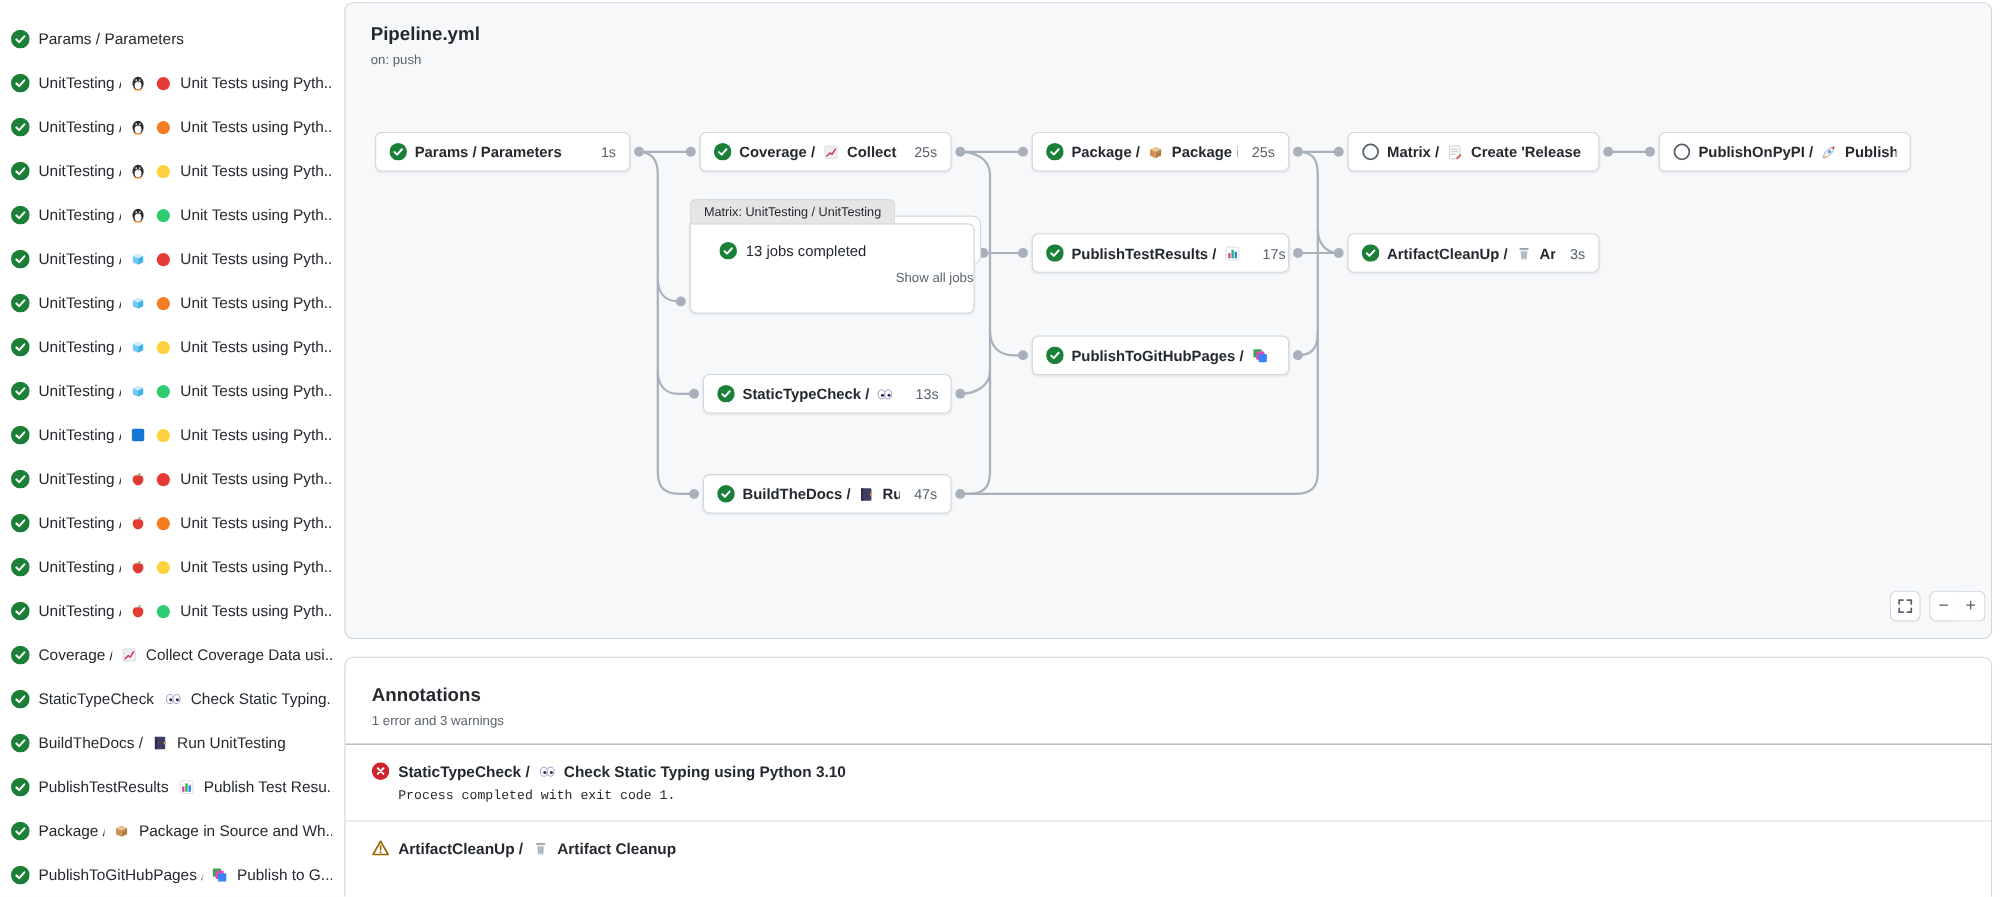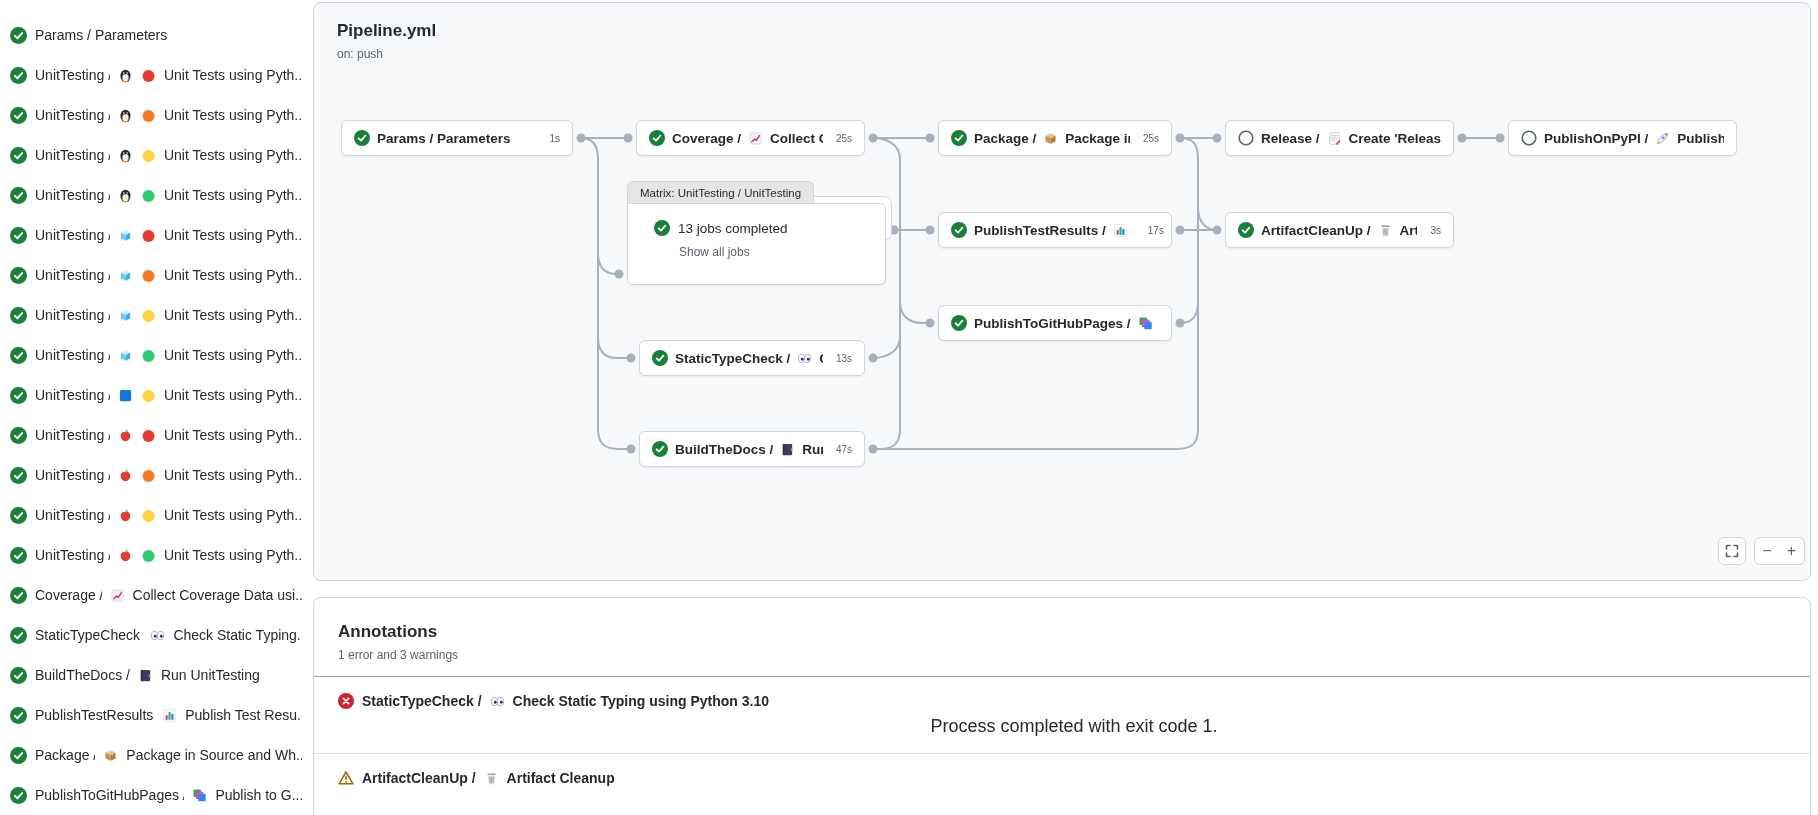--- a/index.html
+++ b/index.html
@@ -22,53 +22,53 @@
   #graph-title { position:absolute; left:23px; top:18px; font-size:17px; font-weight:bold; }
   #graph-trigger { position:absolute; left:23px; top:44px; font-size:12px; color:#59636e; }
   #edges { position:absolute; left:0; top:0; pointer-events:none; }
 
   .node { position:absolute; height:36px; background:#fff; border:1px solid #d0d7de;
     border-radius:6px; box-shadow:0 1px 2px rgba(31,35,40,.07);
     display:flex; align-items:center; gap:7px; padding:0 12px; cursor:pointer;
     white-space:nowrap; overflow:hidden; }
   .node .nm { font-size:13.5px; font-weight:bold; }
   .node .lb { font-size:13.5px; font-weight:bold; overflow:hidden; }
-  .node .dur { margin-left:auto; font-size:10px; color:#59636e; padding-left:6px; }
+  .node .dur { margin-left:auto; font-size:13px; color:#59636e; padding-left:6px; }
 
   
   #matrix { position:absolute; left:313px; top:178px; width:259px; }
   #matrix-back { position:absolute; left:10px; top:15px; width:255px; height:45px;
     background:#fff; border:1px solid #d0d7de; border-radius:8px; }
   #matrix-tab { position:absolute; left:0; top:0; height:23px; padding:0 12px;
     background:#e5e5e5; border:1px solid #d0d7de; border-bottom:none;
     border-radius:6px 6px 0 0; font-size:11.5px; display:flex; align-items:center; }
   #matrix-body { position:absolute; left:0; top:22px; width:259px; height:82px;
     background:#fff; border:1px solid #d0d7de; border-radius:0 6px 6px 6px;
-    box-shadow:0 1px 2px rgba(31,35,40,.07); padding:16px 0 0 26px; }
+    box-shadow:0 1px 2px rgba(31,35,40,.07); padding:16px 0 0 26px;text-align:right; }
   #matrix-summary { display:flex; align-items:center; gap:8px; font-size:13.5px; }
   #matrix-link { margin:9px 0 0 25px; font-size:12px; color:#59636e; cursor:pointer; display:inline-block; }
 
   
   .ctl-btn { position:absolute; background:#fff; border:1px solid #d0d7de;
     display:flex; align-items:center; justify-content:center;
     color:#59636e; cursor:pointer; font-size:16px; }
   #ctl-full { left:1404px; top:534px; width:28px; height:28px; border-radius:6px; }
   #ctl-minus { left:1440px; top:534px; width:26px; height:28px; border-radius:6px 0 0 6px; }
   #ctl-plus  { left:1465px; top:534px; width:26px; height:28px; border-radius:0 6px 6px 0; border-left:none; }
 
   
   #annotations { position:absolute; left:313px; top:597px; width:1498px; height:300px;
     background:#fff; border:1px solid #d0d7de; border-radius:8px; }
   #ann-header { padding:24px 24px 14px 24px; border-bottom:1px solid #a3a3a3; }
   #ann-title { font-size:17px; font-weight:bold; }
   #ann-sub { font-size:12px; color:#59636e; margin-top:6px; }
   .ann-row { padding:16px 24px; border-bottom:1px solid #d8dee4; }
   .ann-row:last-child { border-bottom:none; }
   .ann-head { display:flex; align-items:center; gap:8px; font-size:14px; font-weight:bold; cursor:pointer; }
-  .ann-msg { margin:7px 0 0 24px; font-family:Liberation Sans, sans-serif; font-size:18px; color:#24292f;text-align:center; }
+  .ann-msg { margin:7px 0 0 24px; font-family:Liberation Mono, monospace; font-size:12px; color:#24292f; }
 </style>
 </head>
 <body>
 
 <aside id="sidebar">
     <div class="side-row">
       <span class="icon">
         <svg width="17" height="17" viewBox="0 0 16 16">
           <circle cx="8" cy="8" r="8" fill="#1a7f37"></circle>
           <path d="M4.6 8.3 L7 10.6 L11.4 5.7" stroke="#fff" stroke-width="1.8" fill="none" stroke-linecap="round" stroke-linejoin="round"></path>
@@ -561,21 +561,21 @@
         </span>
         <span class="lb">Package in So...</span>
         <span class="dur">25s</span>
       </div>
       <div class="node" style="left: 911px; top: 117px; width: 229px;">
         <span class="icon">
           <svg width="16" height="16" viewBox="0 0 16 16">
             <circle cx="8" cy="8" r="6.8" fill="#fff" stroke="#59636e" stroke-width="1.6"></circle>
           </svg>
         </span>
-        <span class="nm">Release /</span>
+        <span class="nm">Matrix /</span>
         <span class="icon">
           <svg width="15" height="15" viewBox="0 0 16 16">
             <rect x="3" y="1.8" width="10" height="12.4" rx="1" fill="#fff" stroke="#c3cad1" stroke-width=".9"></rect>
             <path d="M5 5 H11 M5 7.4 H11 M5 9.8 H8.4" stroke="#b3bcc4" stroke-width=".9" stroke-linecap="round"></path>
             <path d="M9.2 13.6 L13.2 9.6 L14.4 10.8 L10.4 14.8 Z" fill="#e0493f"></path>
           </svg>
         </span>
         <span class="lb">Create 'Release P...</span>
       </div>
       <div class="node" style="left: 1194px; top: 117px; width: 229px;">

